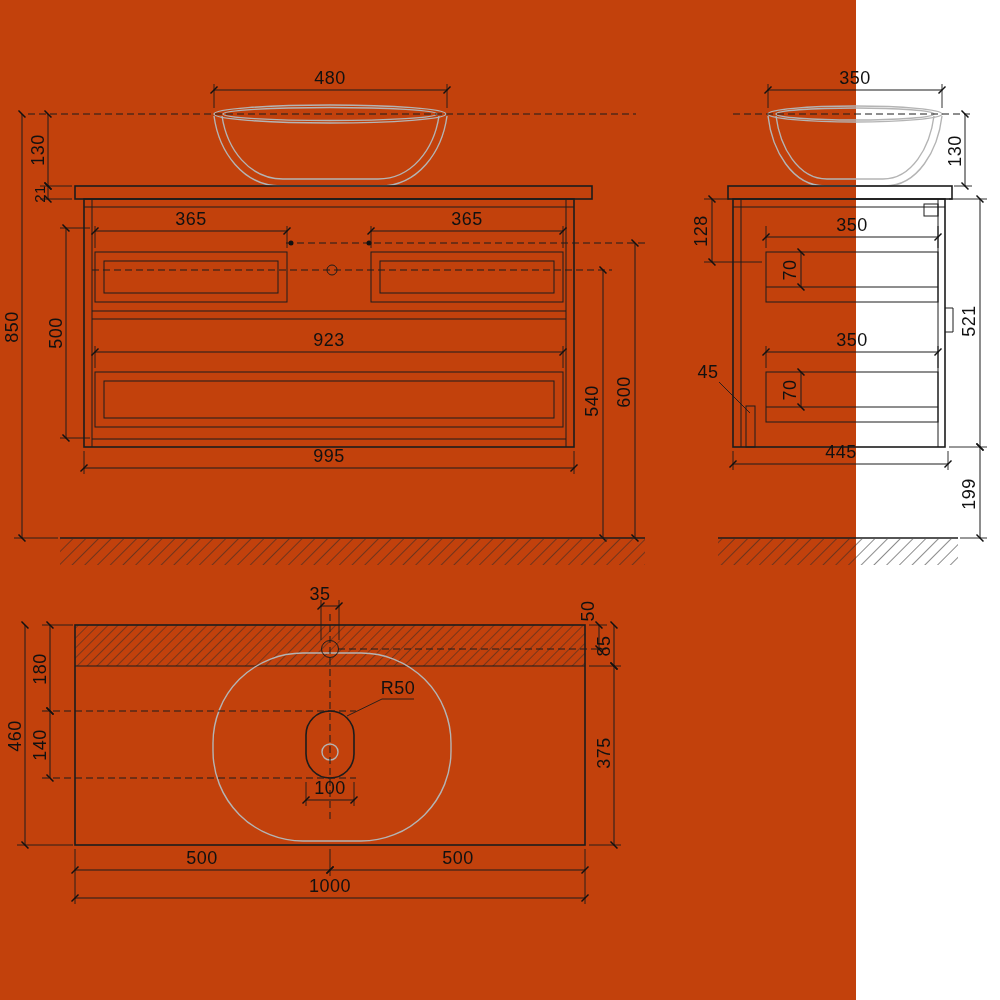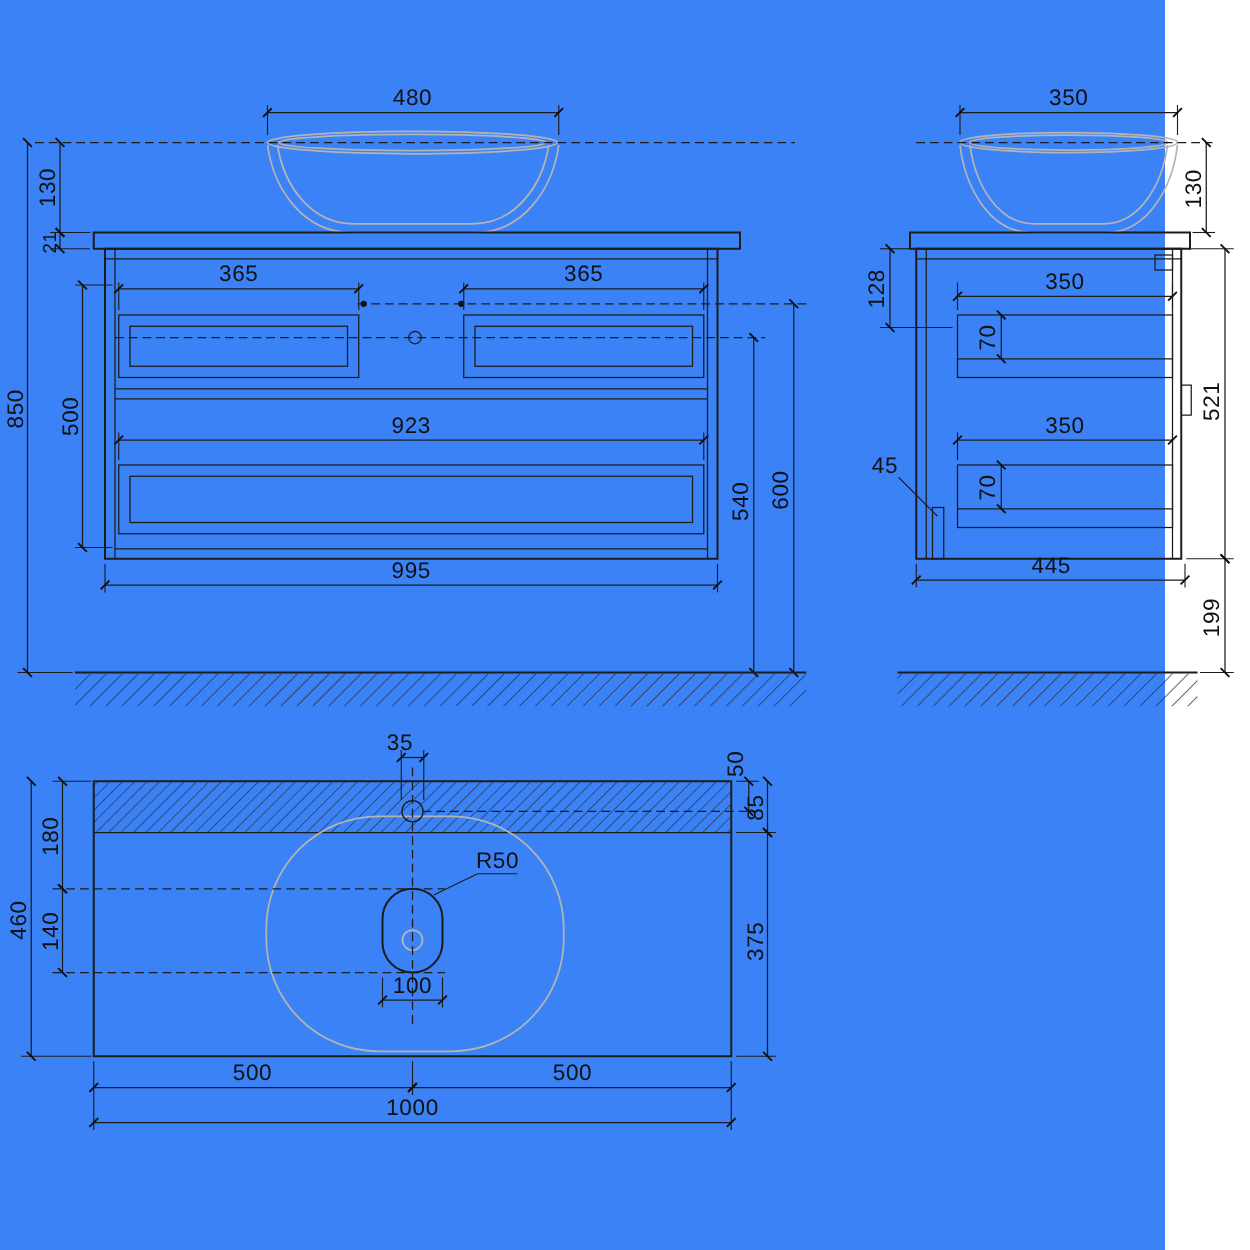--- a/index.html
+++ b/index.html
@@ -1,16 +1,16 @@
 <!DOCTYPE html>
 <html><head>
 <meta charset="utf-8">
 <style>
   html,body{margin:0;padding:0;background:#ffffff;}
-  #page{width:932px;height:1000px;background:#3b82f6;position:relative;}
+  #page{width:856px;height:1000px;background:#c2410c;position:relative;}
   svg{display:block;}
   .geo{stroke:#1c1c1c;stroke-width:1.6;fill:none;}
   .geo2{stroke:#1c1c1c;stroke-width:1;fill:none;}
   .dash{stroke:#1c1c1c;stroke-width:1;stroke-dasharray:7 4;fill:none;}
   .ext{stroke:#1c1c1c;stroke-width:0.9;fill:none;}
   .dim{stroke:#1c1c1c;stroke-width:1;fill:none;}
   .ref{fill:none;stroke-width:1.4;}
   text{font-family:"Liberation Sans",sans-serif;font-size:18px;fill:#111;text-anchor:middle;letter-spacing:.5px;}
   text.small{font-size:15px;}
 </style>

